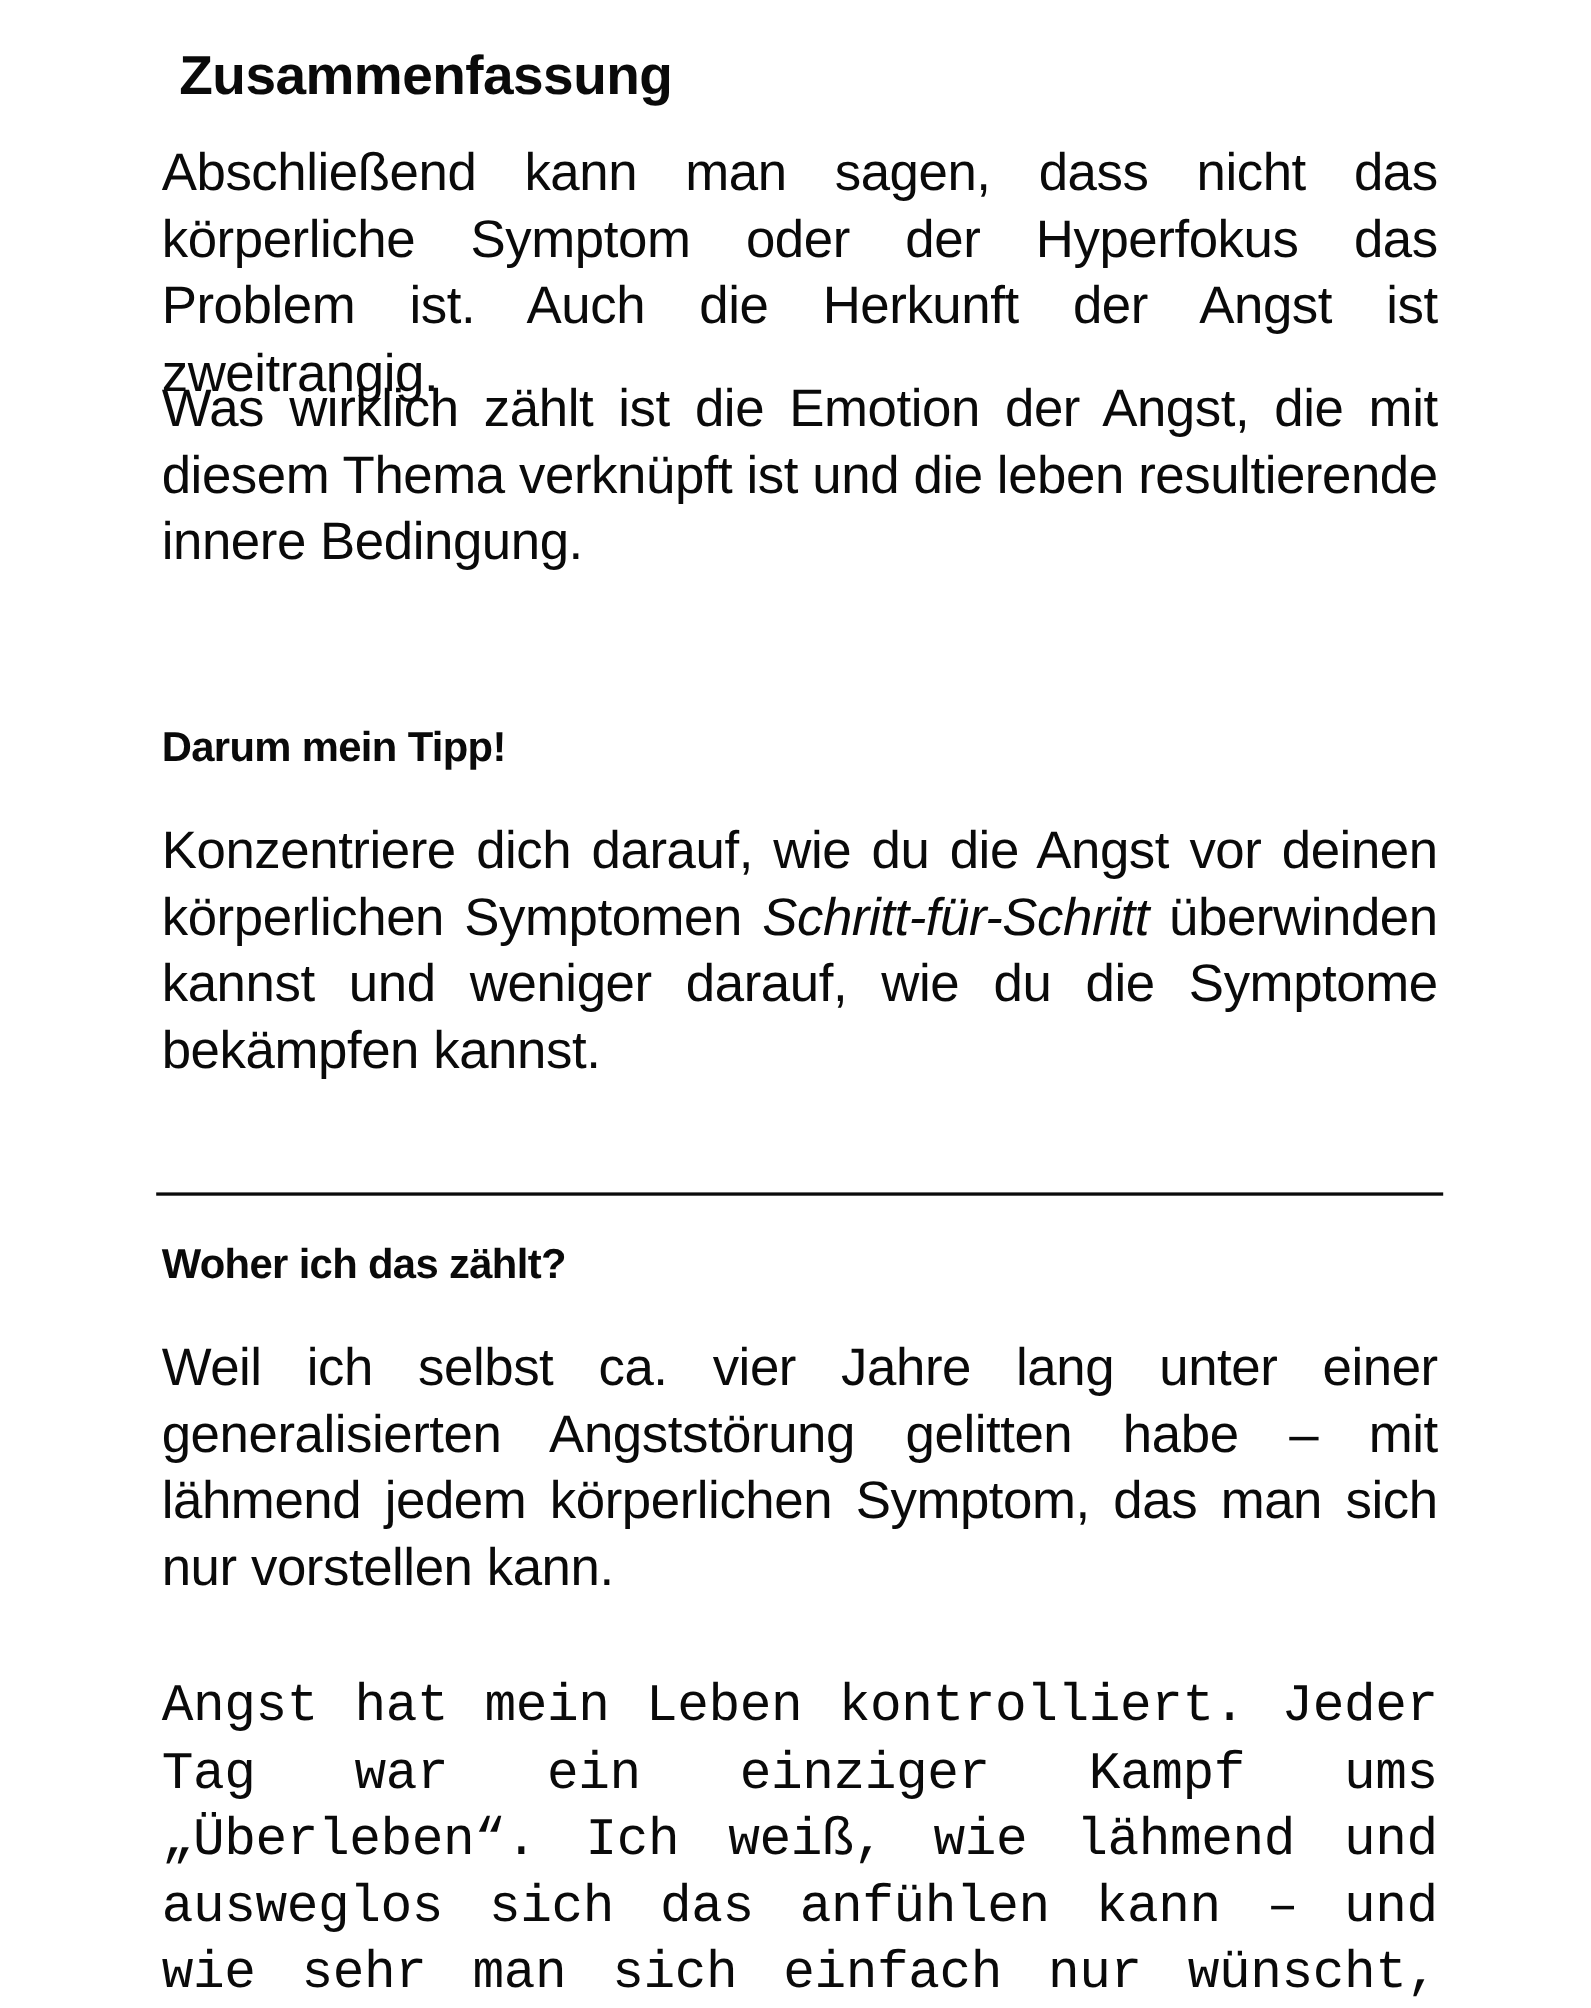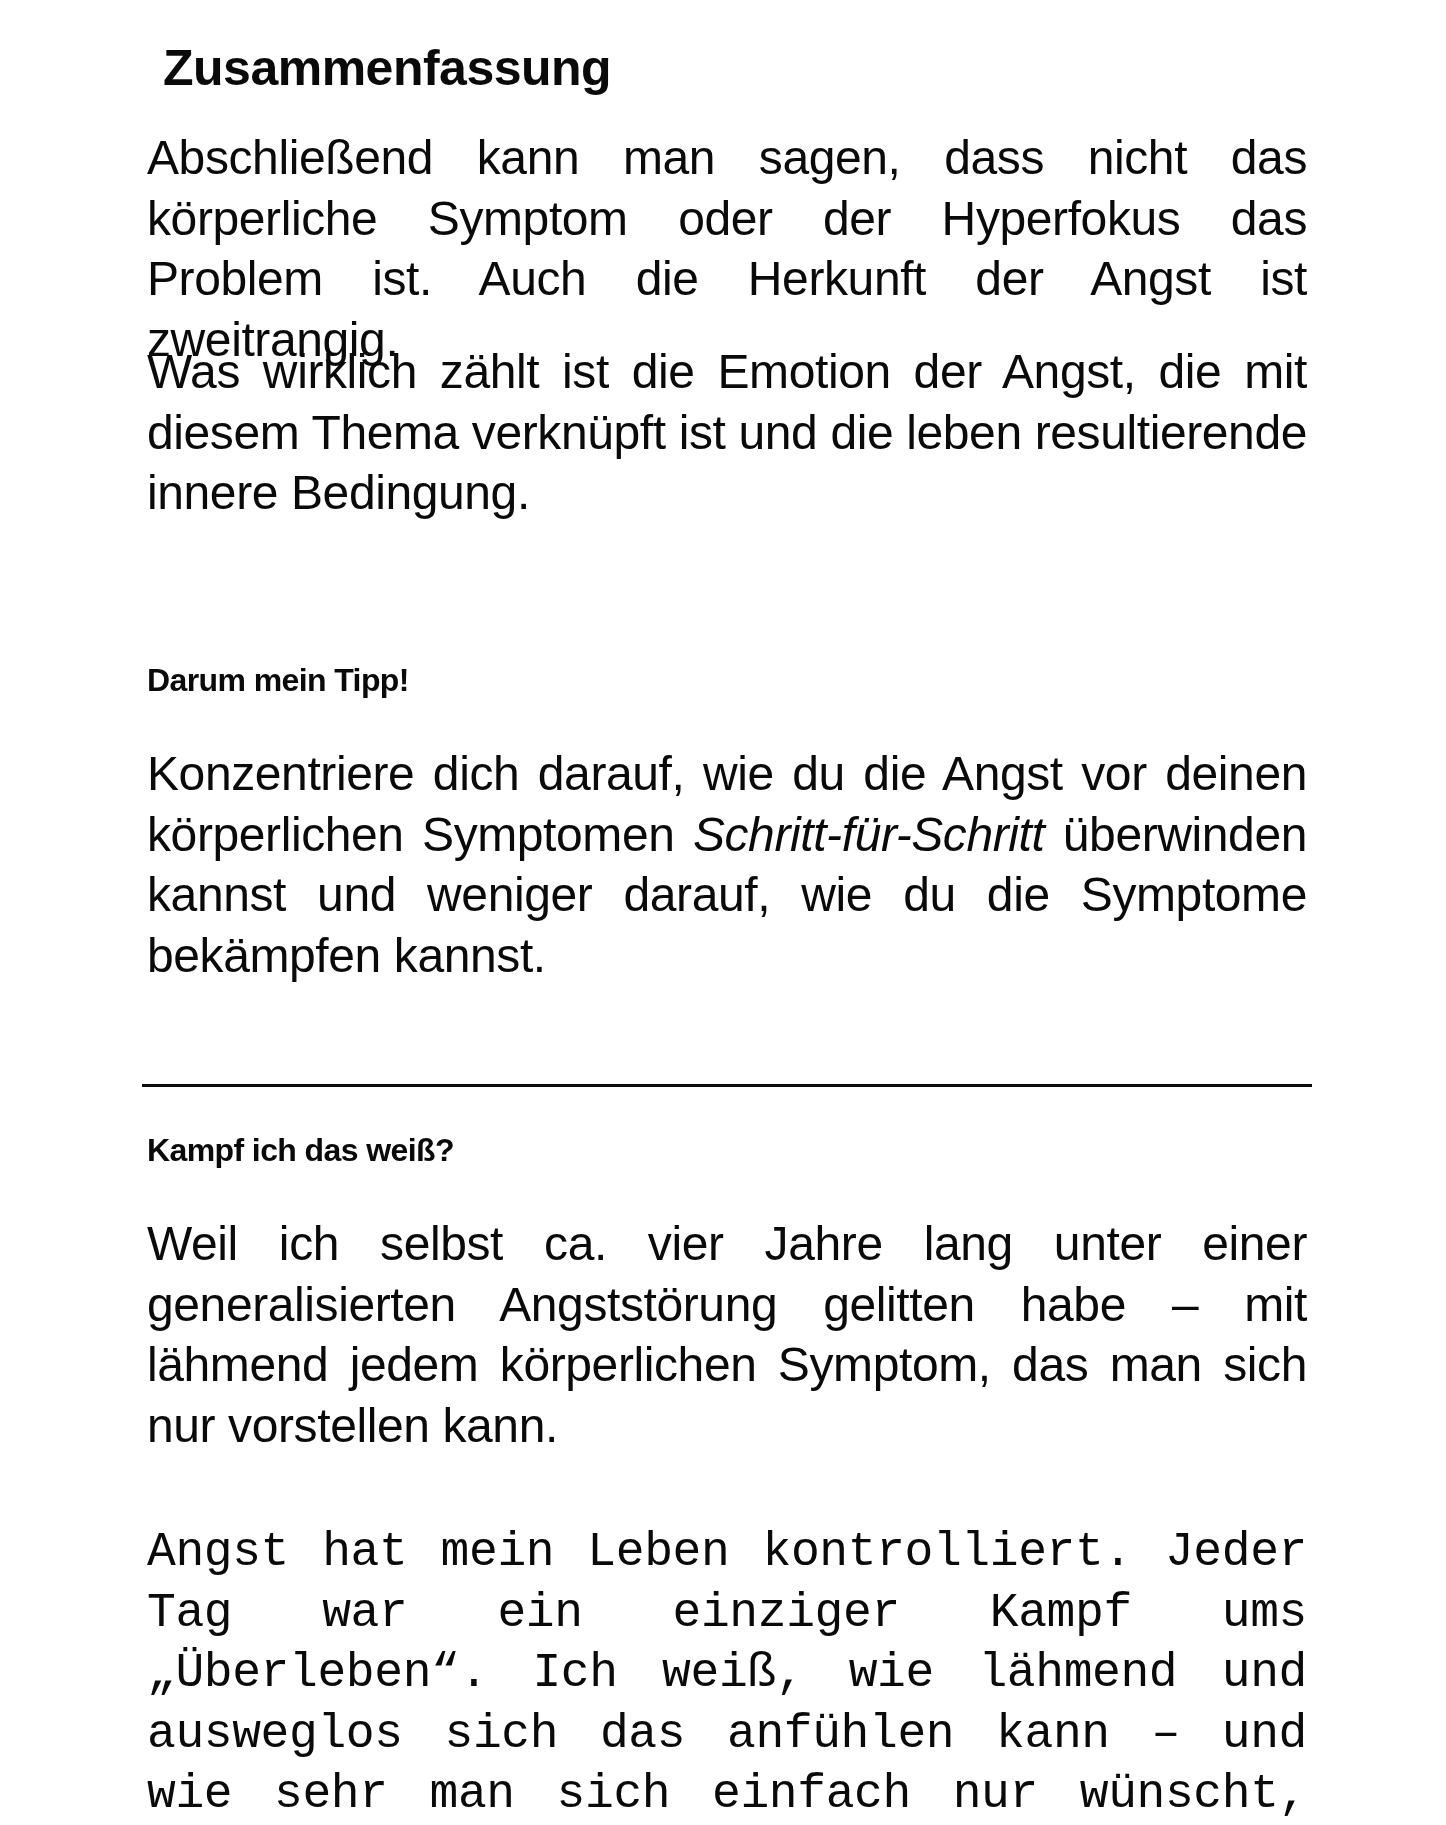--- a/index.html
+++ b/index.html
@@ -28,21 +28,21 @@
     margin: 16px;
     font-size: 50px;
     font-weight: bold;
     letter-spacing: -0.5px;
     line-height: 60px;
   }
   .h2 {
     position: absolute;
     left: 0;
     margin: 0;
-    font-size: 32px;
+    font-size: 38px;
     font-weight: bold;
     letter-spacing: -0.6px;
     line-height: 50px;
   }
   .p {
     position: absolute;
     left: 0;
     width: 1160px;
     margin: 0;
     font-size: 48px;
@@ -69,21 +69,21 @@
   <h1 class="h1">Zusammenfassung</h1>
 
   <p class="p" style="top:128px;">Abschließend kann man sagen, dass nicht das körperliche Symptom oder der Hyperfokus das Problem ist. Auch die Herkunft der Angst ist zweitrangig.</p>
 
   <p class="p" style="top:342px;">Was wirklich zählt ist die Emotion der Angst, die mit diesem Thema verknüpft ist und die leben resultierende innere Bedingung.</p>
 
   <h2 class="h2" style="top:655px;">Darum mein Tipp!</h2>
 
   <p class="p" style="top:744px;"><span>Konzentriere dich darauf, wie du die Angst vor deinen körperlichen Symptomen </span><em>Schritt-für-Schritt</em><span> überwinden kannst und weniger darauf, wie du die Symptome bekämpfen kannst.</span></p>
 
-  <h2 class="h2" style="top:1125px;">Kampf ich das weiß?</h2>
+  <h2 class="h2" style="top:1125px;">Woher ich das zählt?</h2>
 
   <p class="p" style="top:1214px;">Weil ich selbst ca. vier Jahre lang unter einer generalisierten Angststörung gelitten habe – mit lähmend jedem körperlichen Symptom, das man sich nur vorstellen kann.</p>
 
   <p class="p" style="top:1522px;font-family:Liberation Mono, monospace;">Angst hat mein Leben kontrolliert. Jeder Tag war ein einziger Kampf ums „Überleben“. Ich weiß, wie lähmend und ausweglos sich das anfühlen kann – und wie sehr man sich einfach nur wünscht, endlich wieder normal leben zu können.</p>
 
 </div>
 
 <div class="divider"></div>
 
 </body></html>

